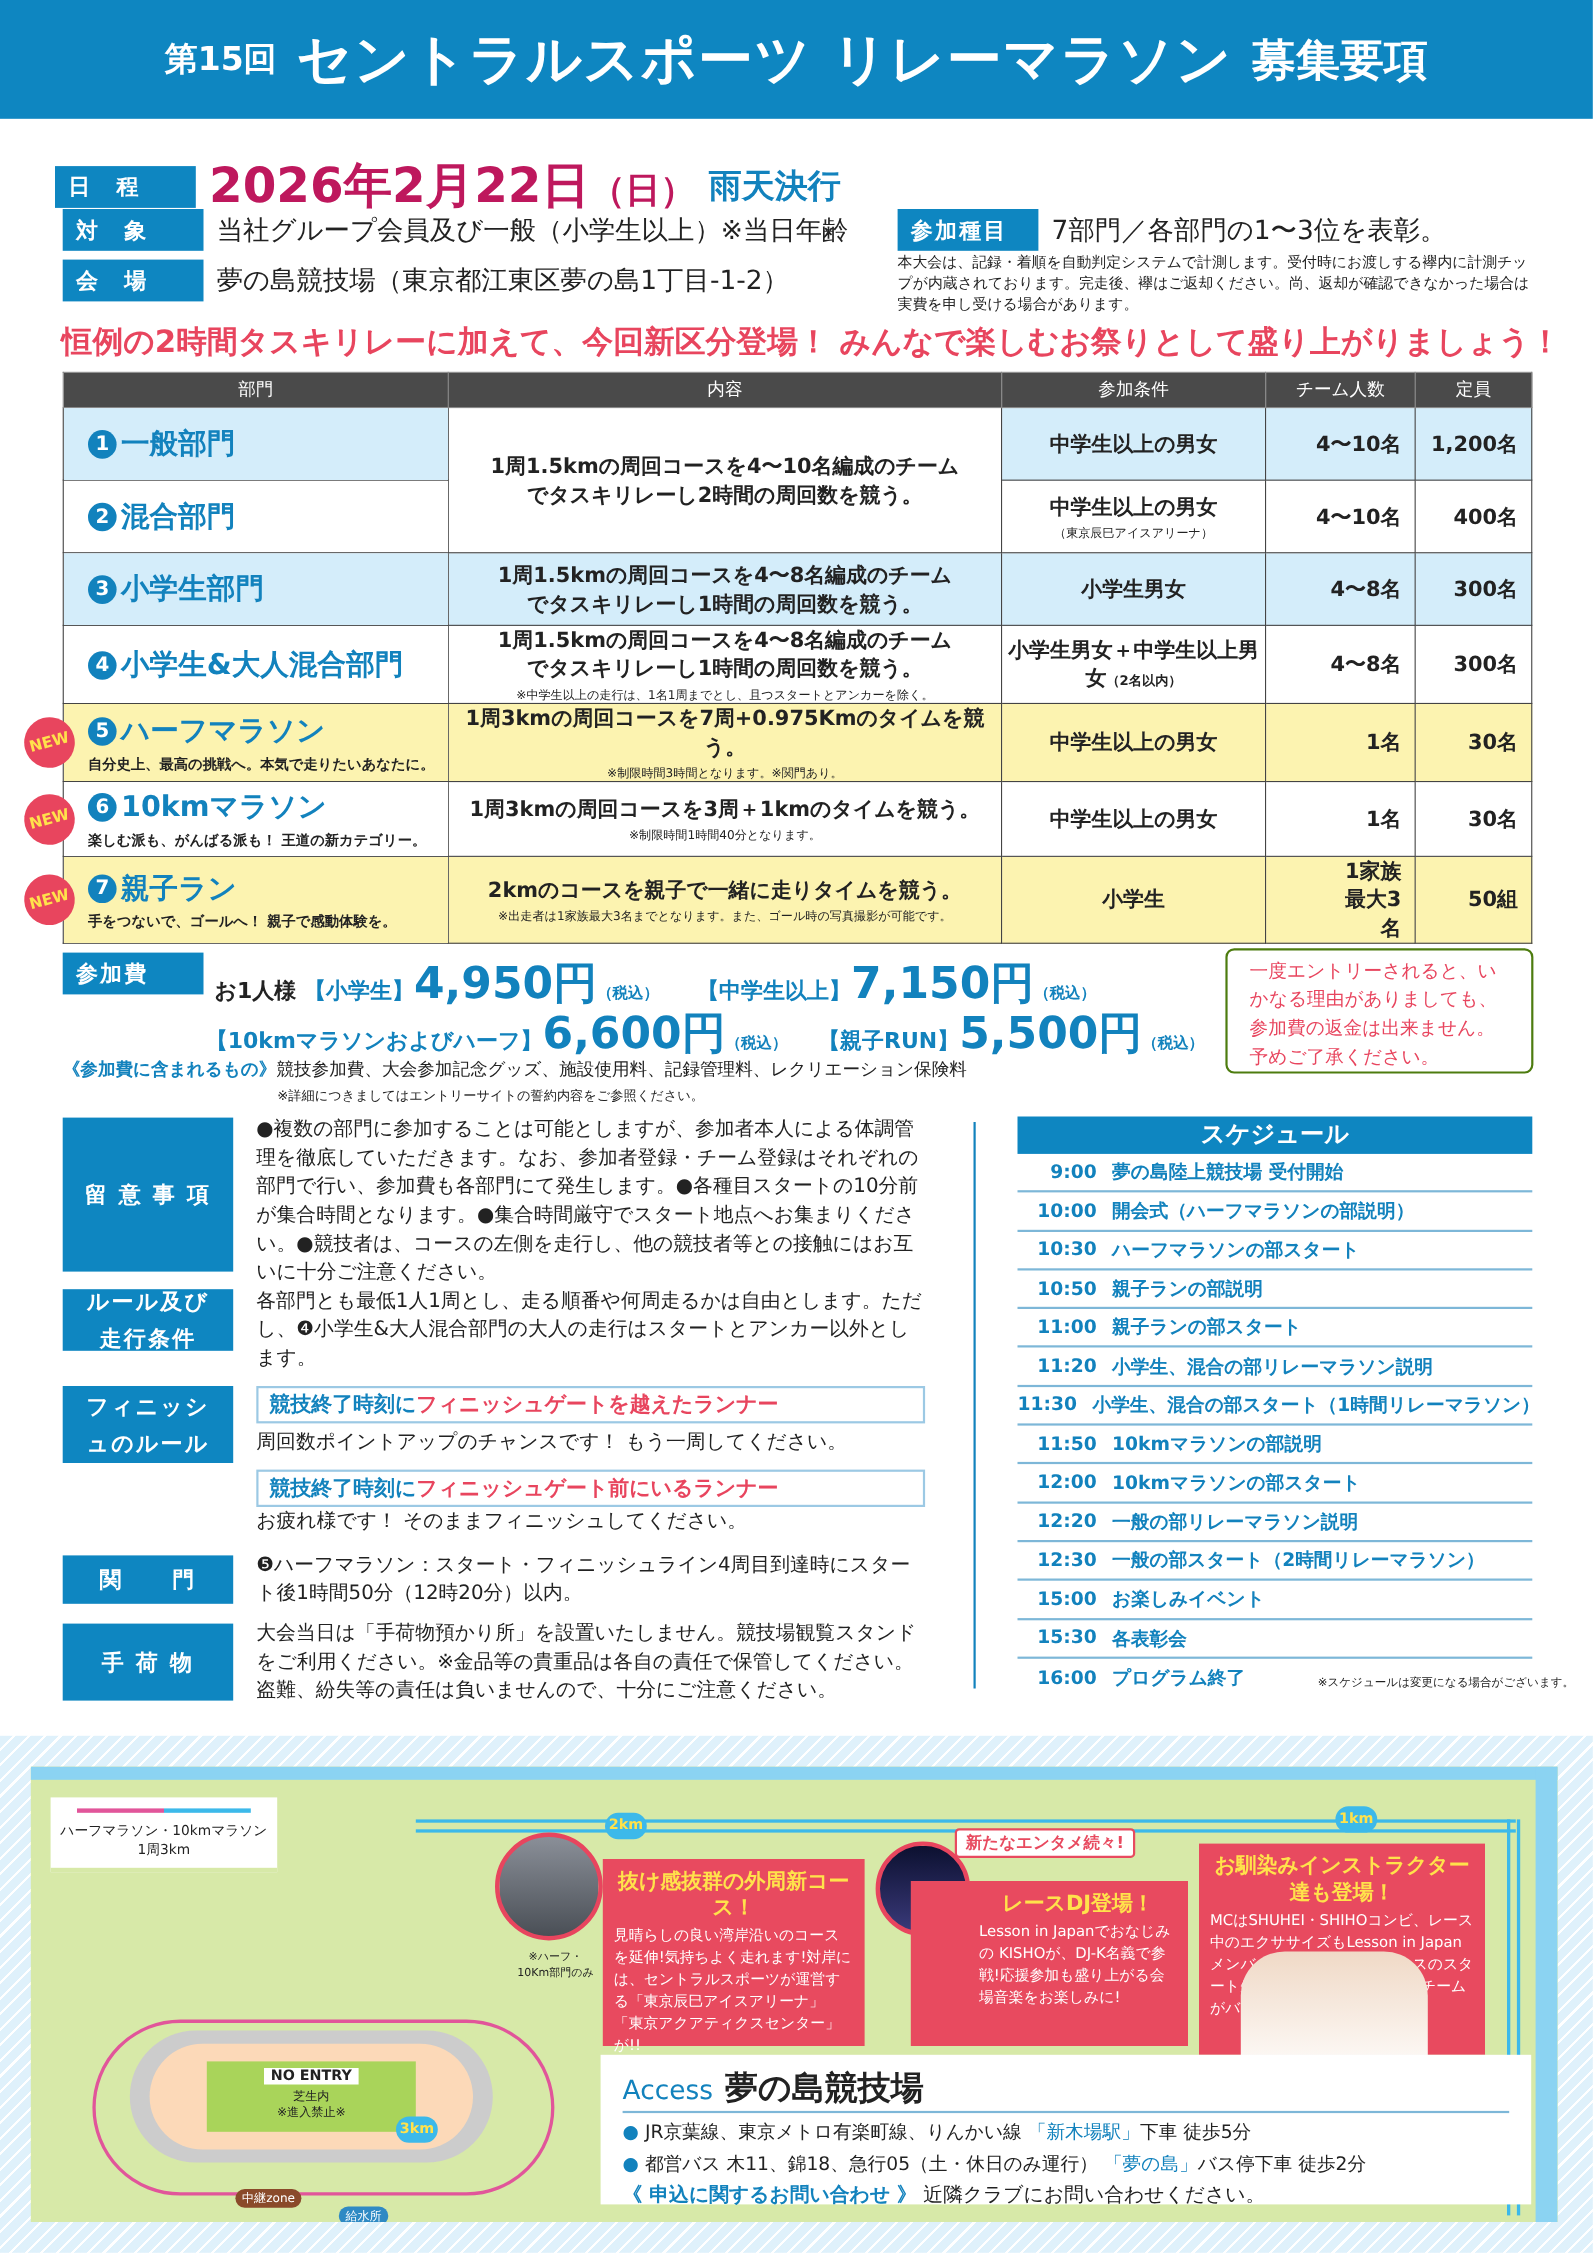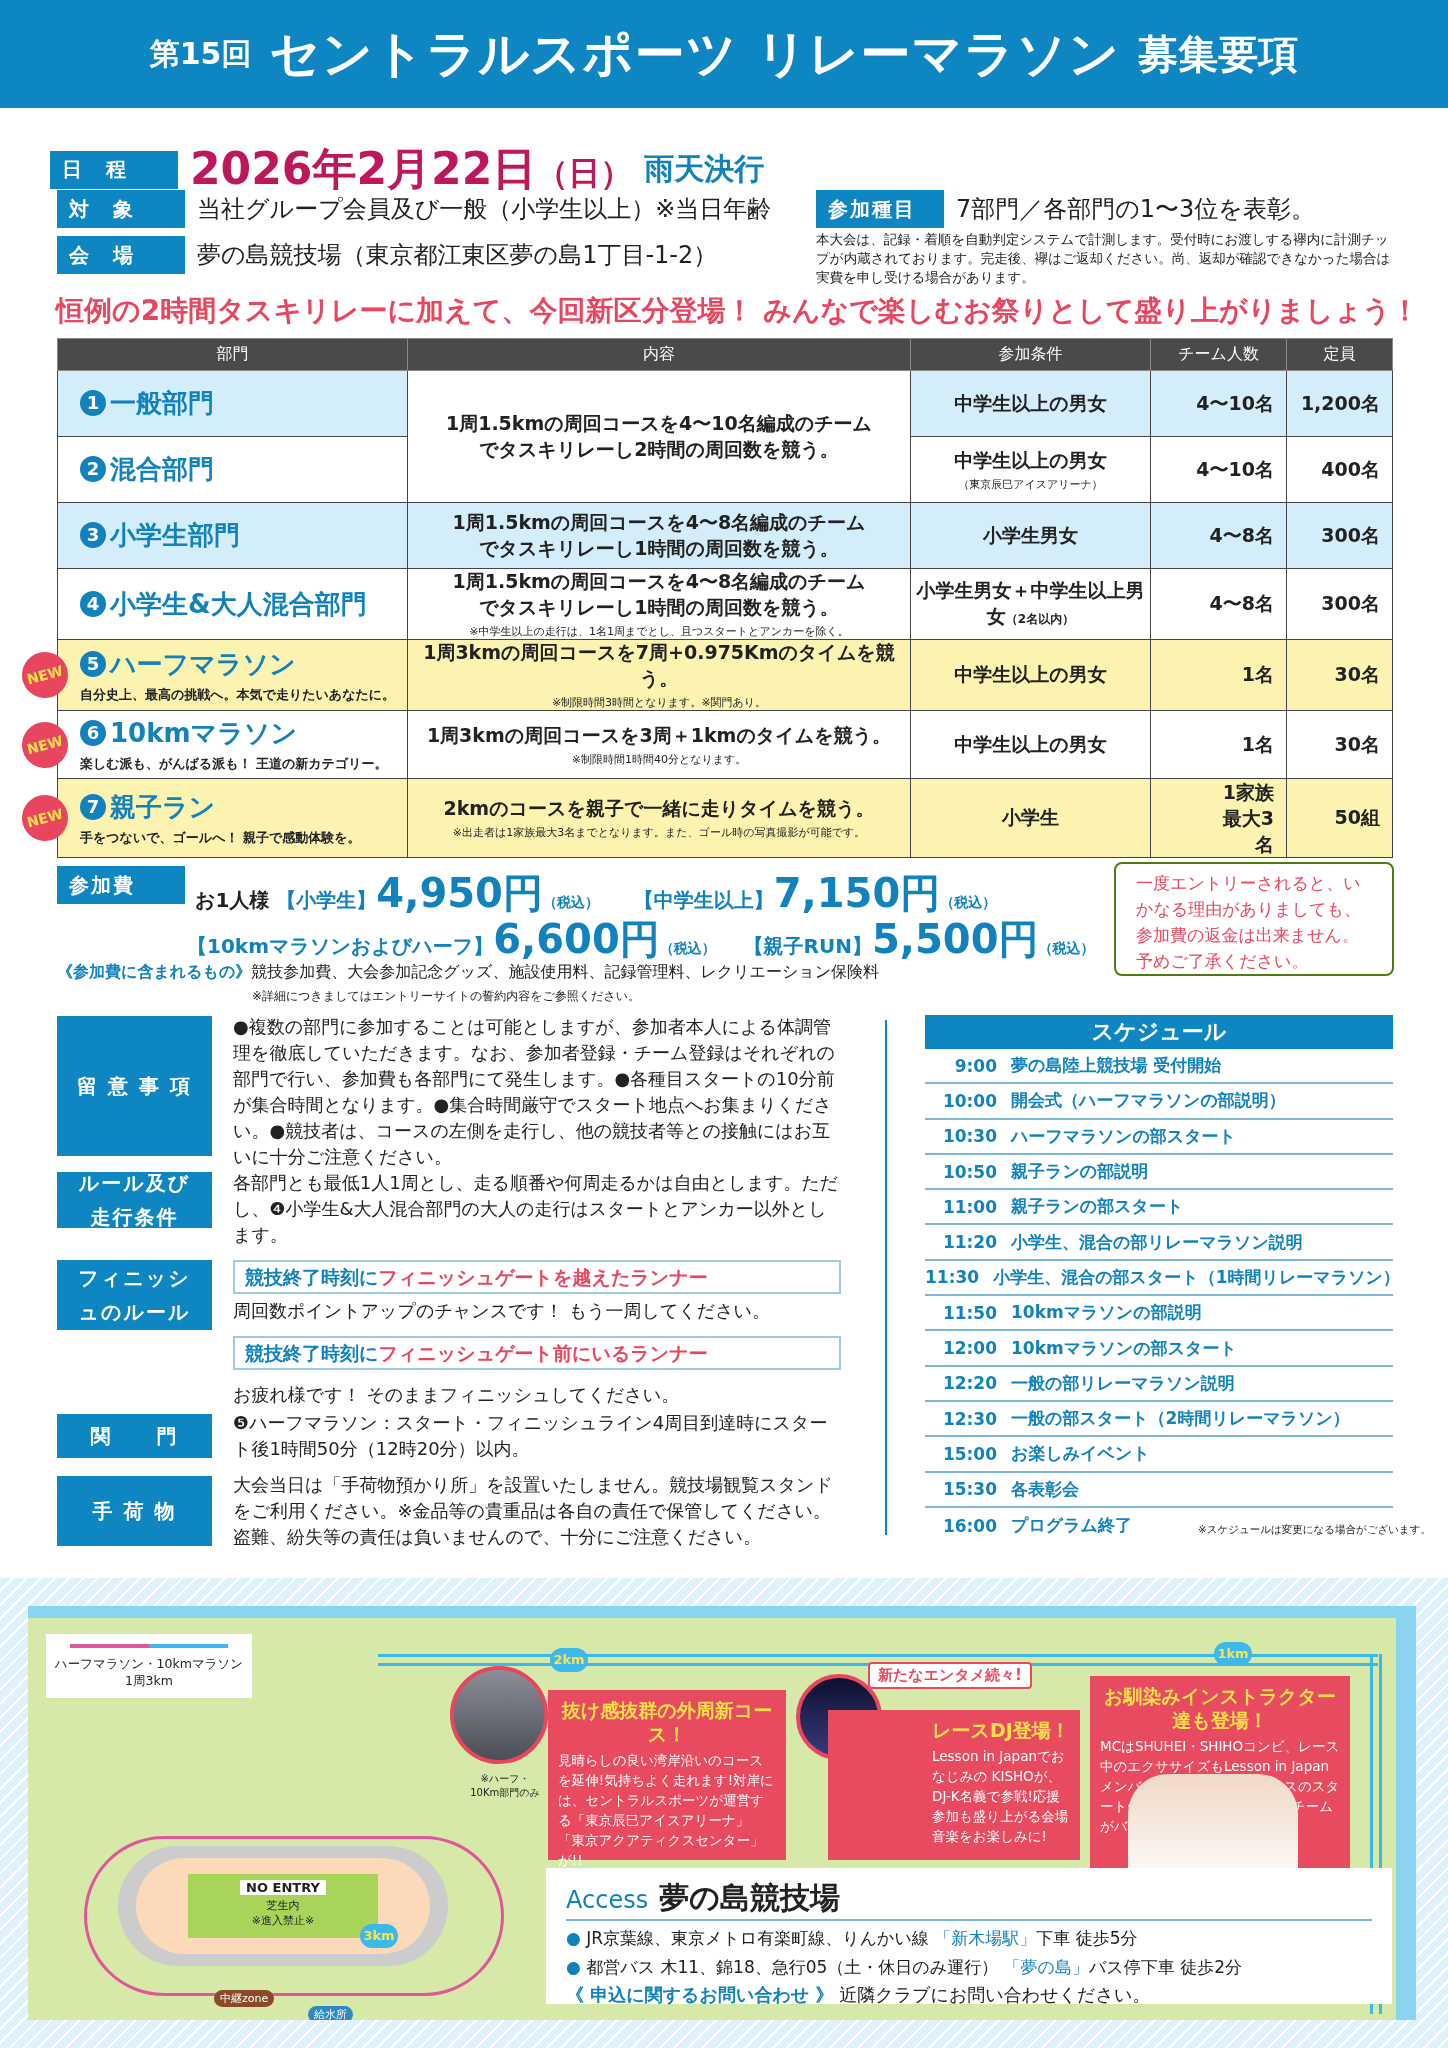--- a/index.html
+++ b/index.html
@@ -203,21 +203,21 @@
   <div class="rule" style="top:156px">
     <div class="lbl" style="height:56px;padding:0 18px">ルール及び走行条件</div>
     <div class="txt" style="top:-2px">各部門とも最低1人1周とし、走る順番や何周走るかは自由とします。ただし、❹小学生&amp;大人混合部門の大人の走行はスタートとアンカー以外とします。</div>
   </div>
   <div class="rule" style="top:244px">
     <div class="lbl" style="height:70px;padding:0 18px">フィニッシュのルール</div>
     <div class="txt" style="top:0">
       <div class="finish-box"><span style="color:#1282bd">競技終了時刻に</span><span>フィニッシュゲートを越えたランナー</span></div>
       <div style="margin:4px 0 12px">周回数ポイントアップのチャンスです！ もう一周してください。</div>
       <div class="finish-box"><span style="color:#1282bd">競技終了時刻に</span><span>フィニッシュゲート前にいるランナー</span></div>
-      <div style="margin-top:12px">お疲れ様です！ そのままフィニッシュしてください。</div>
+      <div style="margin-top:0">お疲れ様です！ そのままフィニッシュしてください。</div>
     </div>
   </div>
   <div class="rule" style="top:398px">
     <div class="lbl" style="height:44px">関　　門</div>
     <div class="txt" style="top:-4px">❺ハーフマラソン：スタート・フィニッシュライン4周目到達時にスタート後1時間50分（12時20分）以内。</div>
   </div>
   <div class="rule" style="top:460px">
     <div class="lbl" style="height:70px">手 荷 物</div>
     <div class="txt" style="top:-4px">大会当日は「手荷物預かり所」を設置いたしません。競技場観覧スタンドをご利用ください。※金品等の貴重品は各自の責任で保管してください。盗難、紛失等の責任は負いませんので、十分にご注意ください。</div>
   </div>
@@ -317,21 +317,21 @@
     <div class="facility" style="left:280px;top:400px;background:#2f8ac4">給水所</div>
 
     <div class="photo" style="left:422px;top:60px;width:98px;height:98px"></div>
     <div style="position:absolute;left:442px;top:166px;font-size:10px;text-align:center;width:70px">※ハーフ・10Km部門のみ</div>
     <div class="card" style="left:520px;top:84px;width:238px;height:170px">
       <div class="head">抜け感抜群の外周新コース！</div>
       <div>見晴らしの良い湾岸沿いのコースを延伸!気持ちよく走れます!対岸には、セントラルスポーツが運営する「東京辰巳アイスアリーナ」「東京アクアティクスセンター」が!!</div>
     </div>
     <div class="photo" style="left:768px;top:68px;width:86px;height:86px;background:linear-gradient(#0c1030,#3a3a7a)"></div>
     <div class="pill" style="left:840px;top:56px">新たなエンタメ続々!</div>
-    <div class="card" style="left:800px;top:104px;width:252px;height:150px;padding-left:104px">
+    <div class="card" style="left:800px;top:104px;width:252px;height:150px;padding-left:62px">
       <div class="head">レースDJ登場！</div>
       <div>Lesson in Japanでおなじみの KISHOが、DJ-K名義で参戦!応援参加も盛り上がる会場音楽をお楽しみに!</div>
     </div>
     <div class="card" style="left:1062px;top:70px;width:260px;height:192px">
       <div class="head">お馴染みインストラクター達も登場！</div>
       <div>MCはSHUHEI・SHIHOコンビ、レース中のエクササイズもLesson in Japan メンバーがお送りします!レースのスタート先導はエアサイクルのTOPチームがバイクで先導!</div>
     </div>
     <div class="people"></div>
     <div class="access">
       <div class="h">

